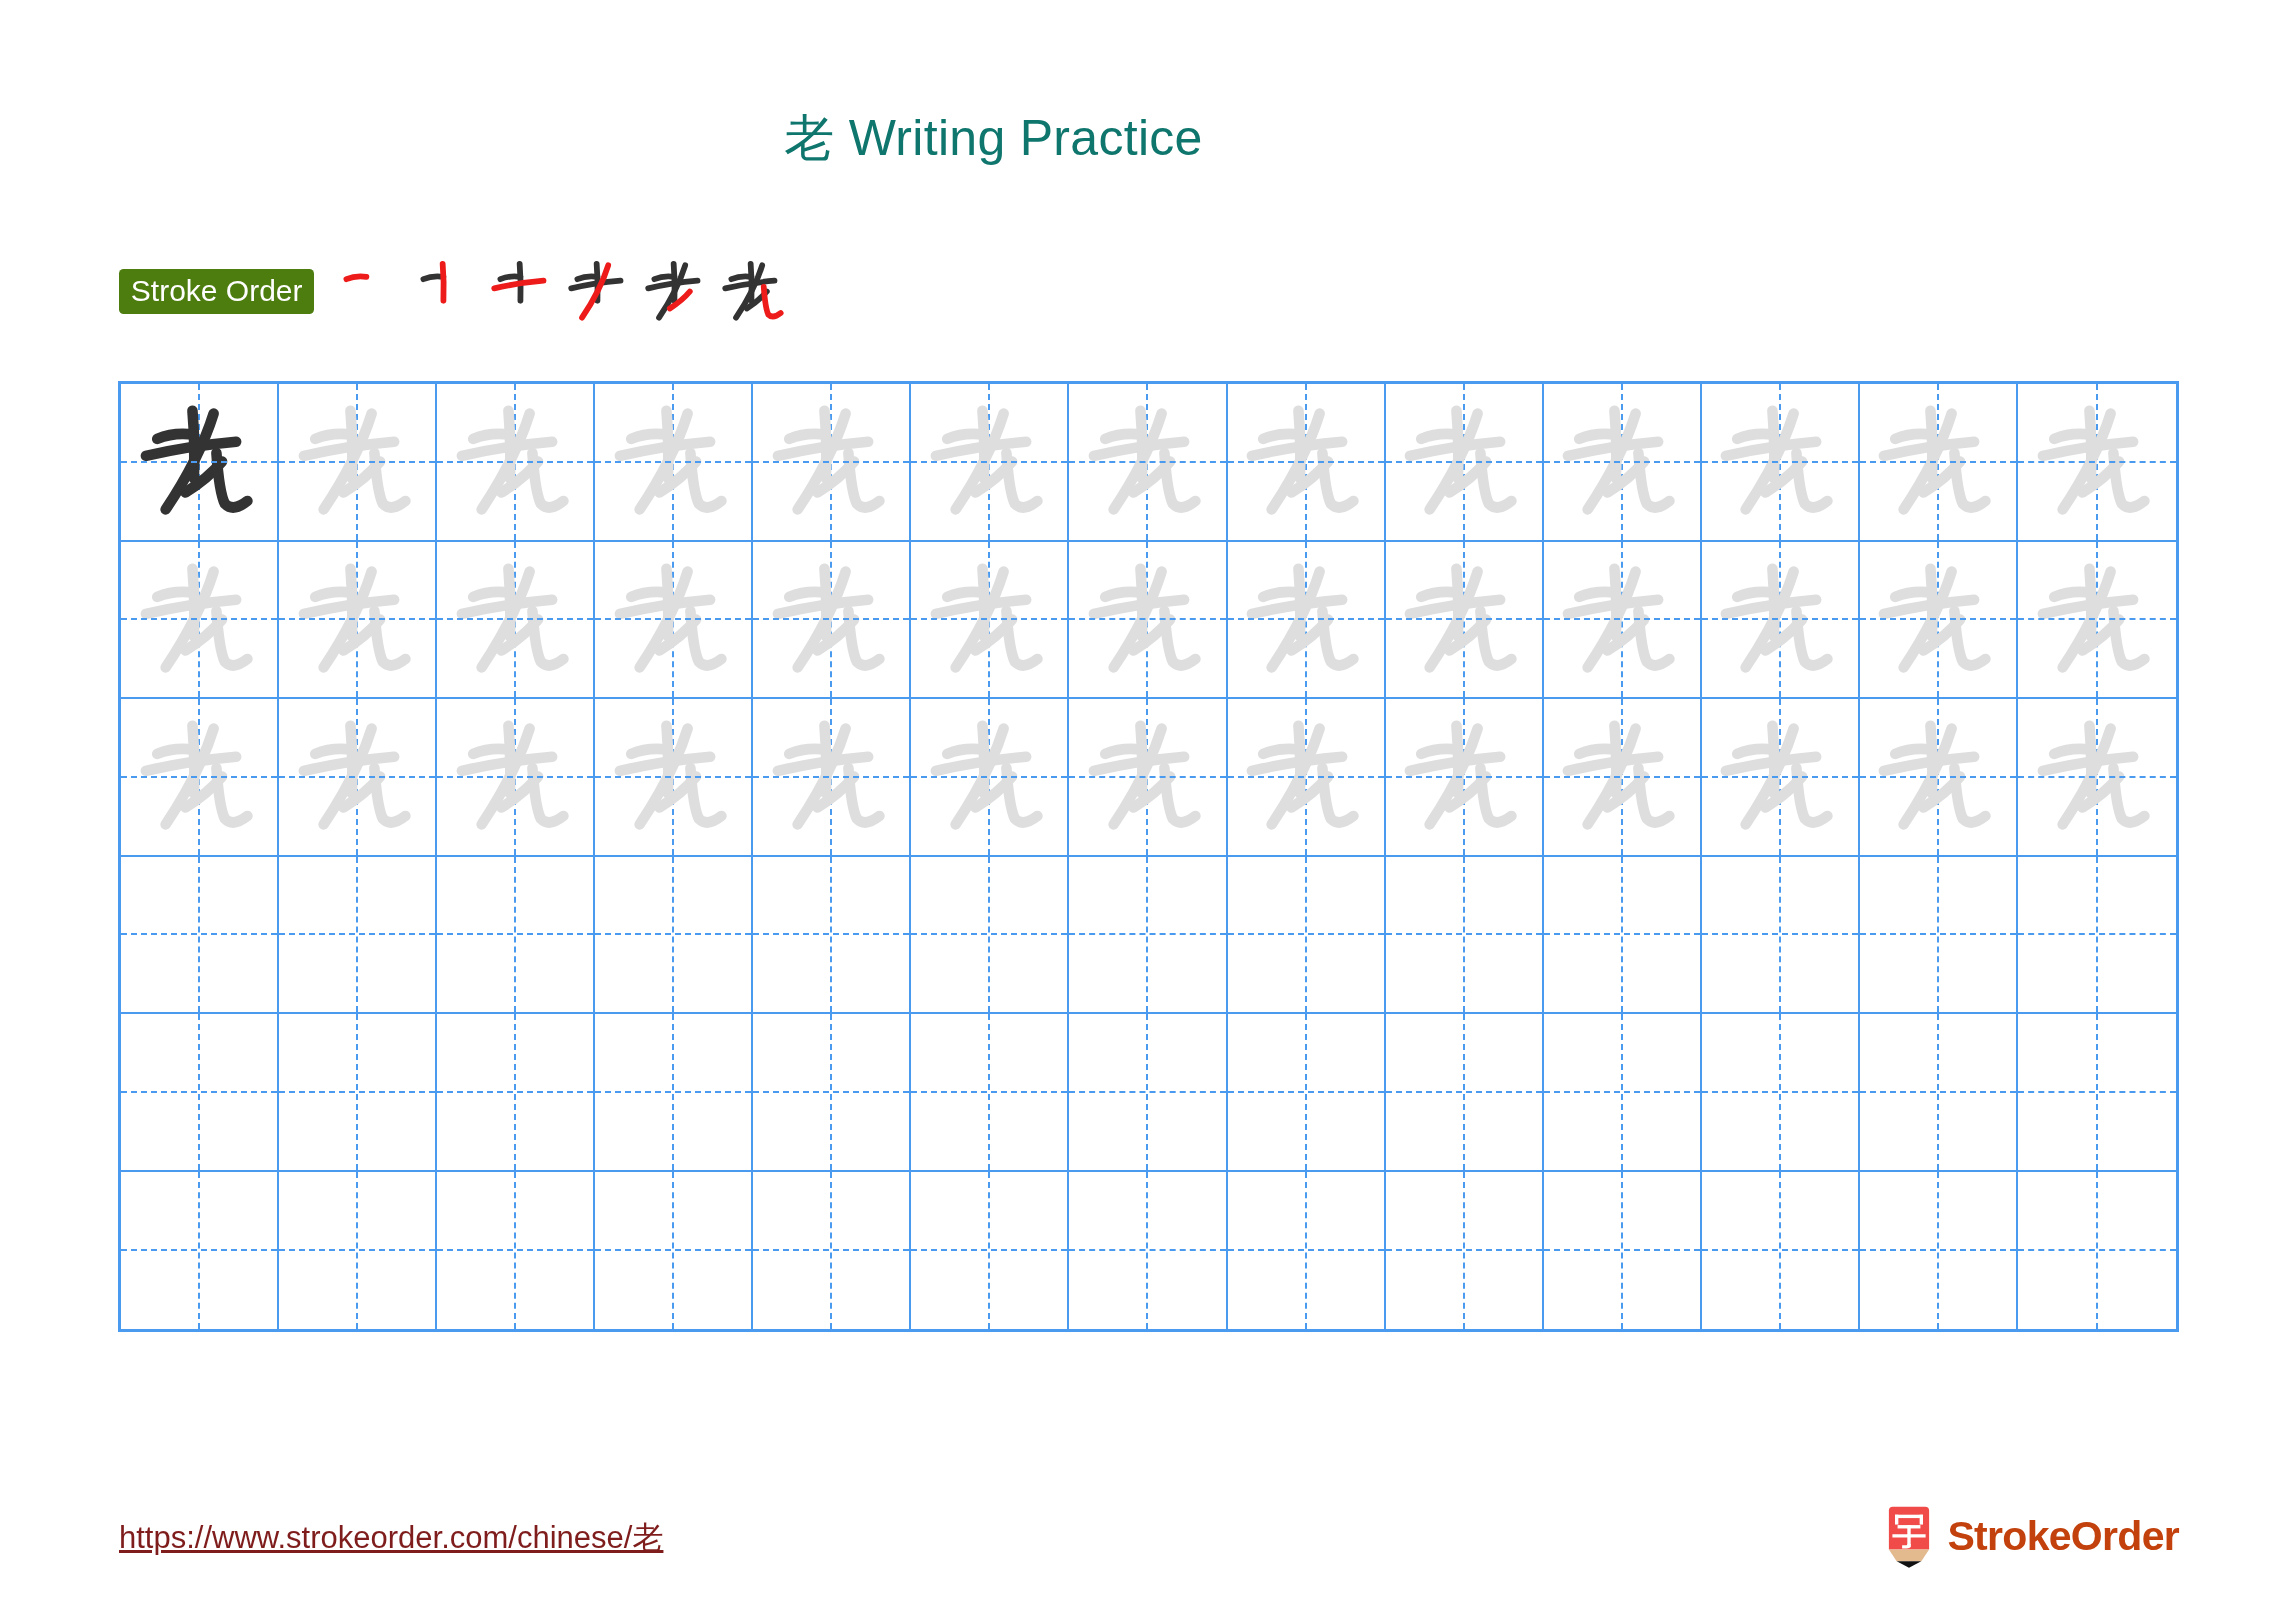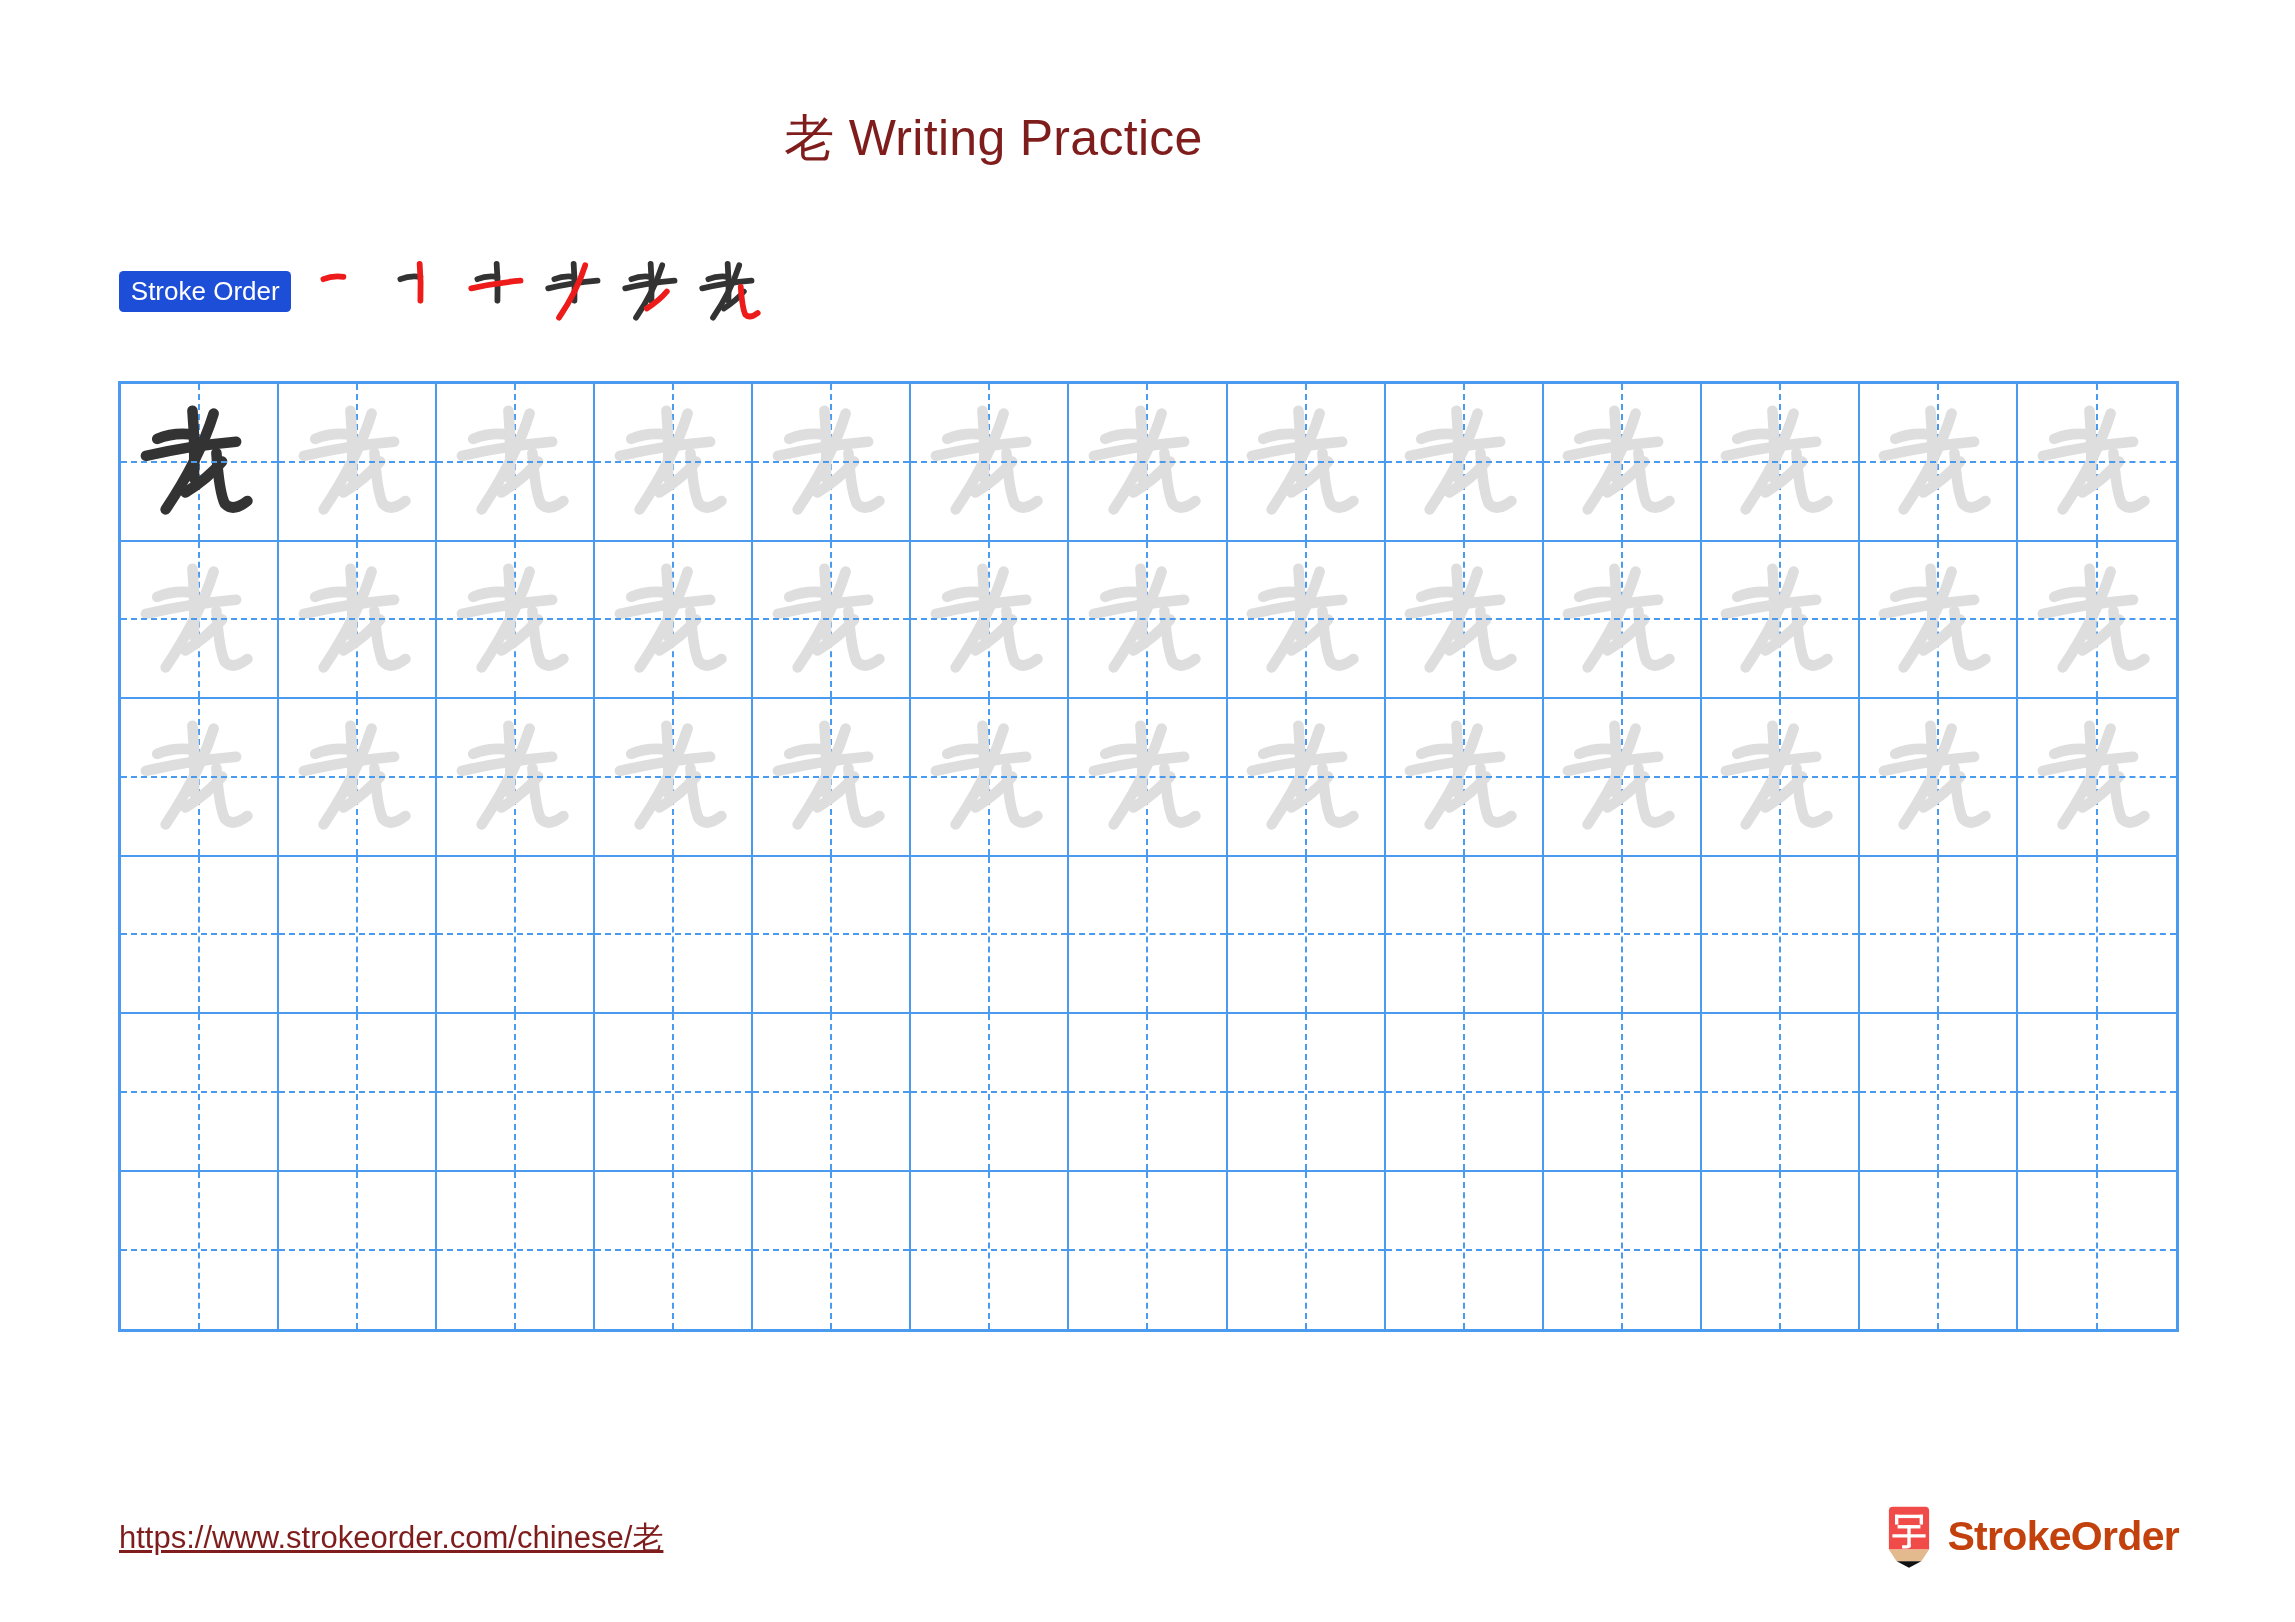--- a/index.html
+++ b/index.html
@@ -4,30 +4,30 @@
 <style>
   html,body{margin:0;padding:0;}
   body{
     width:2295px;height:1622px;background:#fff;
     font-family:"Liberation Sans","DejaVu Sans",sans-serif;
     position:relative;overflow:hidden;
   }
   
   #title{
     position:absolute;left:0;top:105px;width:1987px;
-    text-align:center;font-size:50px;color:#7f1d1d;
+    text-align:center;font-size:50px;color:#0f766e;
     letter-spacing:0.3px;white-space:nowrap;font-weight:400;
   }
   
   #stroke-order-row{
     position:absolute;left:119px;top:253px;
     display:flex;align-items:center;
   }
   #stroke-order-badge{
-    background:#1d4ed8;color:#fff;font-size:26px;
+    background:#4d7c0f;color:#fff;font-size:30px;
     padding:6.5px 11.8px 8.5px 11.8px;border-radius:4.6px;
     line-height:1;white-space:nowrap;font-weight:400;
   }
   #stroke-steps{display:flex;align-items:flex-start;margin-left:17px;}
   .stroke-step{width:77px;height:77px;position:relative;}
   .stroke-step svg{display:block;width:77px;height:77px;}
   
   #grid{
     position:absolute;left:118px;top:381px;
     width:2061px;height:951px;

